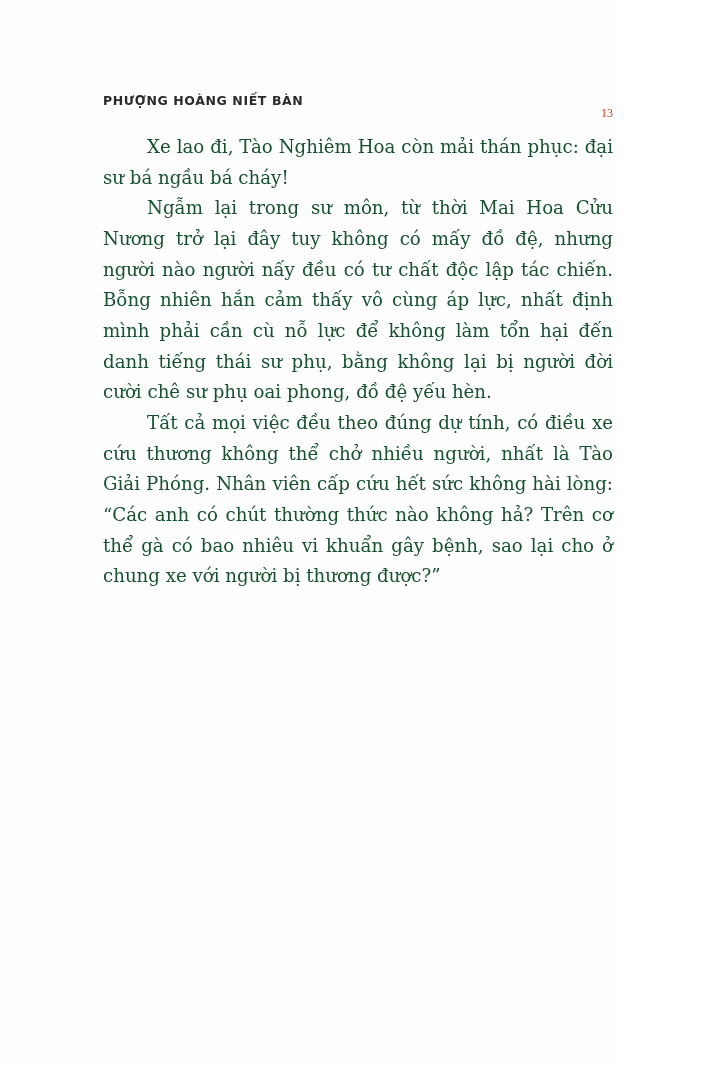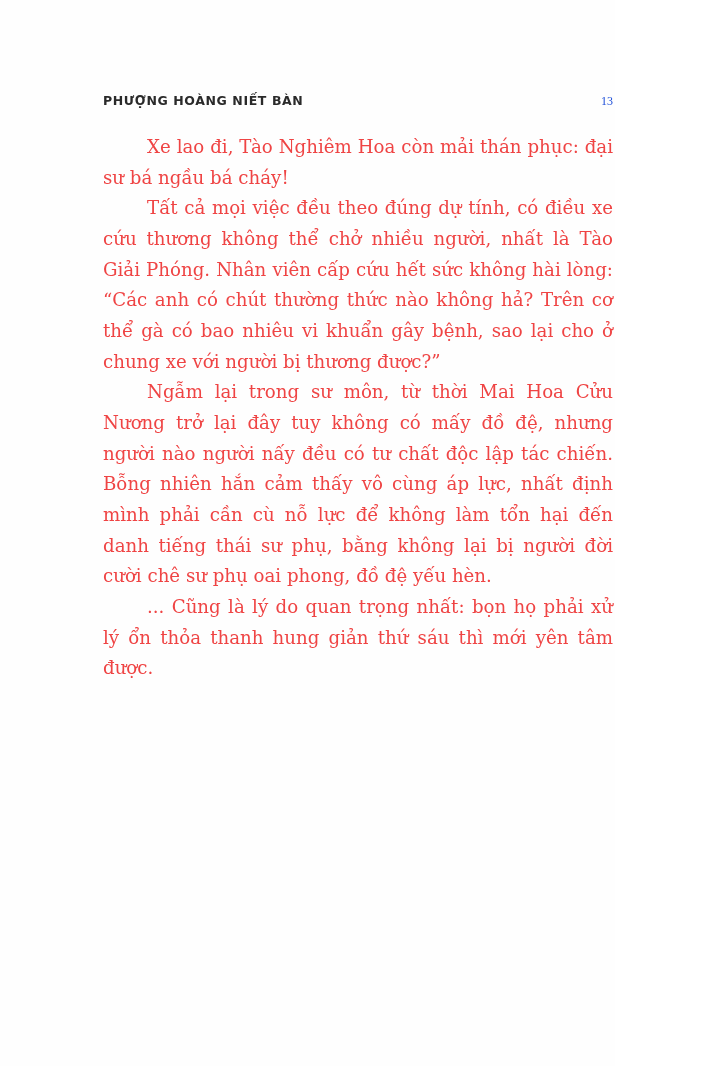--- a/index.html
+++ b/index.html
@@ -34,50 +34,49 @@
       font-family: "DejaVu Sans", sans-serif;
       font-weight: bold;
       font-size: 12.5px;
       letter-spacing: 0.6px;
       color: #2a2a2a;
       line-height: 20px;
     }
     .page-number {
       position: absolute;
       right: 0;
-      top: 0;
+      top: 12px;
       font-family: "Liberation Serif", serif;
       font-size: 12px;
-      color: #1d4ed8;
+      color: #c2410c;
       line-height: 20px;
     }
     .body-text {
       position: absolute;
       left: 103px;
       top: 132px;
       width: 510px;
       font-family: "DejaVu Serif", serif;
       font-size: 18.2px;
       line-height: 30.65px;
-      color: #ef4444;
+      color: #14532d;
       text-align: justify;
     }
     .body-text p {
       margin: 0;
       text-indent: 44px;
     }
   </style>
 </head>
 <body>
 
 <div class="page">
   <div class="running-header">
     <span class="running-title">PHƯỢNG HOÀNG NIẾT BÀN</span>
     <span class="page-number">13</span>
   </div>
 
   <div class="body-text">
     <p>Xe lao đi, Tào Nghiêm Hoa còn mải thán phục: đại sư bá ngầu bá cháy!</p>
+    <p>Ngẫm lại trong sư môn, từ thời Mai Hoa Cửu Nương trở lại đây tuy không có mấy đồ đệ, nhưng người nào người nấy đều có tư chất độc lập tác chiến. Bỗng nhiên hắn cảm thấy vô cùng áp lực, nhất định mình phải cần cù nỗ lực để không làm tổn hại đến danh tiếng thái sư phụ, bằng không lại bị người đời cười chê sư phụ oai phong, đồ đệ yếu hèn.</p>
     <p>Tất cả mọi việc đều theo đúng dự tính, có điều xe cứu thương không thể chở nhiều người, nhất là Tào Giải Phóng. Nhân viên cấp cứu hết sức không hài lòng: “Các anh có chút thường thức nào không hả? Trên cơ thể gà có bao nhiêu vi khuẩn gây bệnh, sao lại cho ở chung xe với người bị thương được?”</p>
-    <p>Ngẫm lại trong sư môn, từ thời Mai Hoa Cửu Nương trở lại đây tuy không có mấy đồ đệ, nhưng người nào người nấy đều có tư chất độc lập tác chiến. Bỗng nhiên hắn cảm thấy vô cùng áp lực, nhất định mình phải cần cù nỗ lực để không làm tổn hại đến danh tiếng thái sư phụ, bằng không lại bị người đời cười chê sư phụ oai phong, đồ đệ yếu hèn.</p>
-    <p>... Cũng là lý do quan trọng nhất: bọn họ phải xử lý ổn thỏa thanh hung giản thứ sáu thì mới yên tâm được.</p>
   </div>
 </div>
 
 </body></html>

